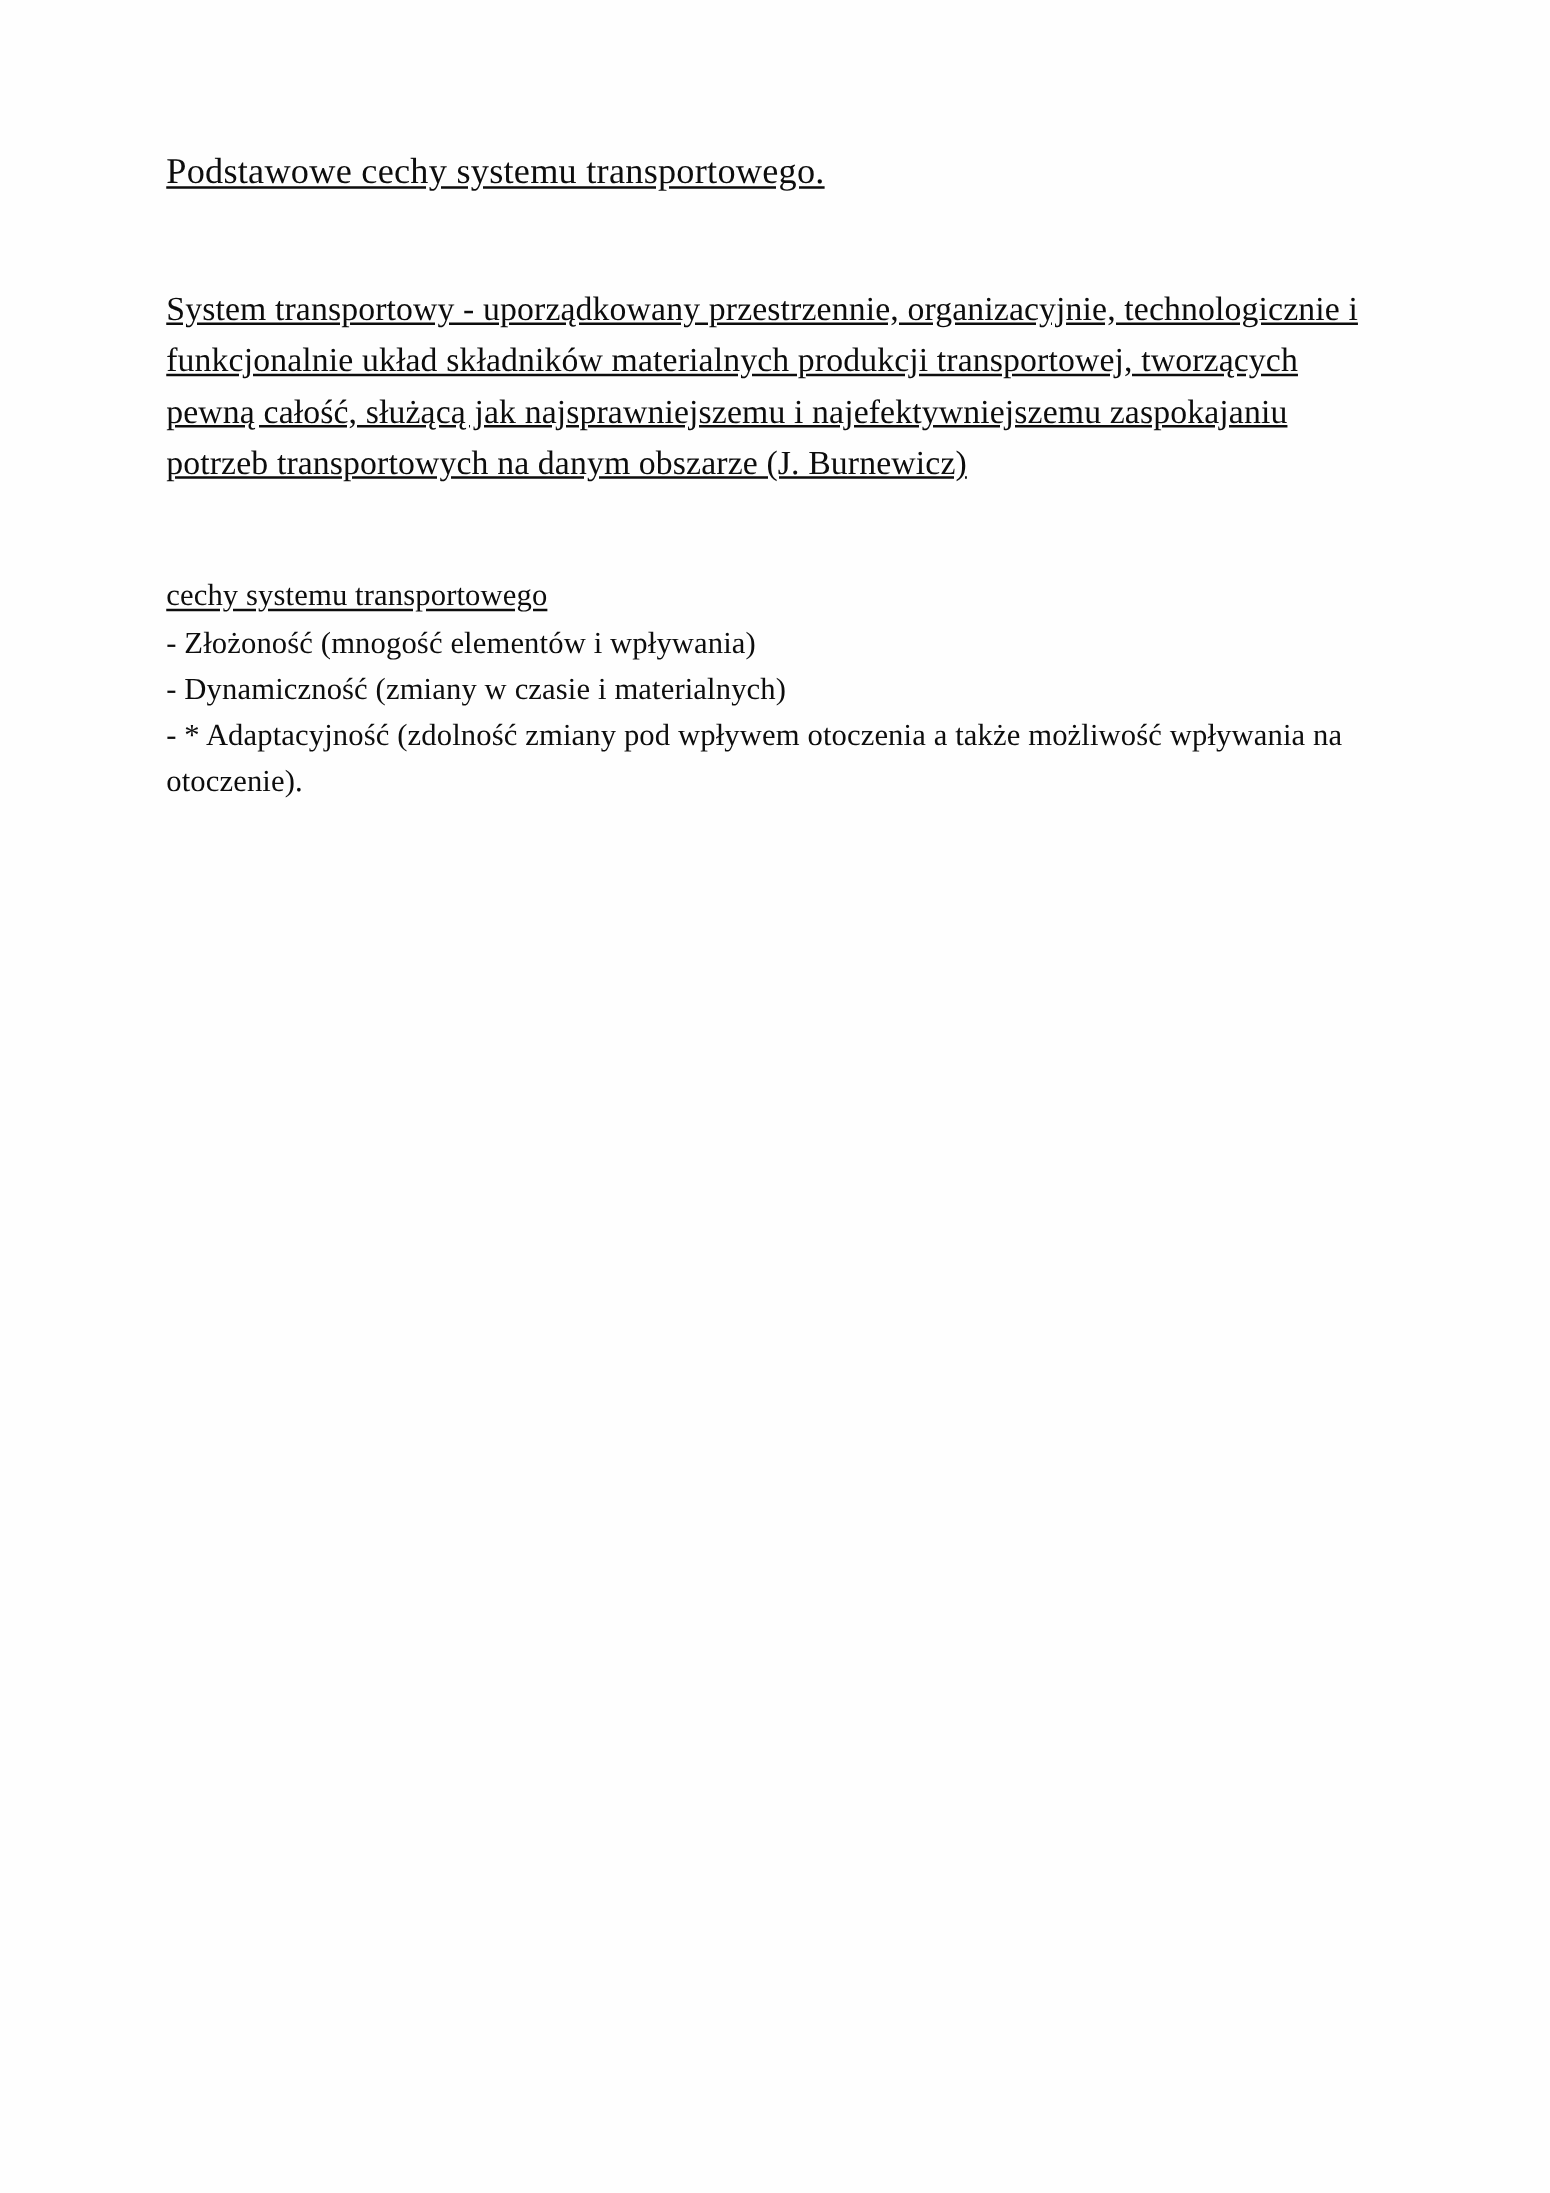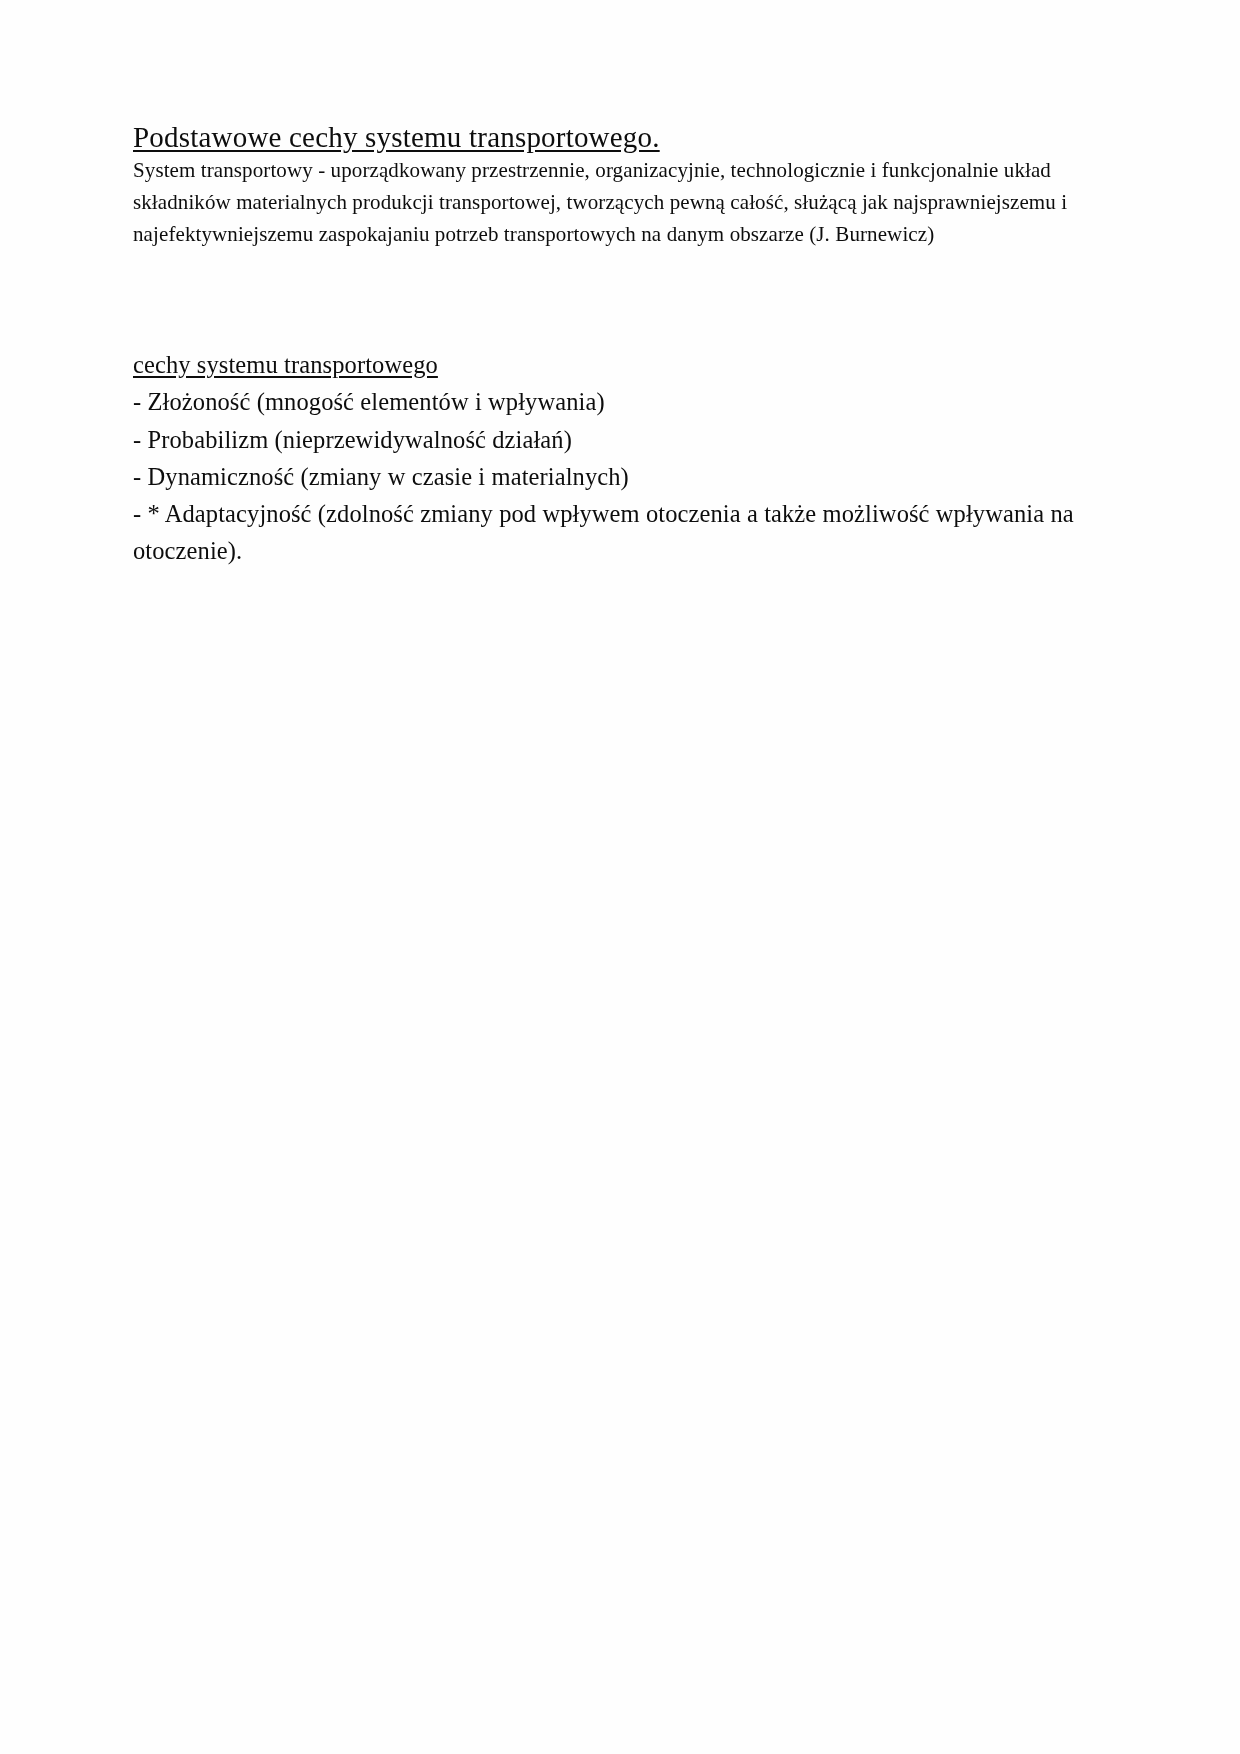--- a/index.html
+++ b/index.html
@@ -34,29 +34,31 @@
     font-size: 29px;
     font-weight: normal;
     text-decoration: underline;
     text-underline-offset: 3px;
     letter-spacing: 0.2px;
     margin: 0;
     padding: 0;
     line-height: 1.2;
   }
   .definition {
-    font-size: 21px;
+    margin-top: 72px;
+    font-size: 27px;
     line-height: 1.52;
     letter-spacing: 0.1px;
+    text-decoration: underline;
   }
   .definition p {
     margin: 0;
   }
   .features-block {
-    margin-top: 96px;
+    margin-top: 68px;
   }
   .features-heading {
     font-size: 24.5px;
     text-decoration: underline;
     text-underline-offset: 3px;
     line-height: 1.5;
     letter-spacing: 0.1px;
   }
   .features-list {
     list-style: none;
@@ -78,20 +80,19 @@
     <h1 class="doc-title">Podstawowe cechy systemu transportowego.</h1>
 
     <div class="definition">
       <p>System transportowy - uporządkowany przestrzennie, organizacyjnie, technologicznie i funkcjonalnie układ składników materialnych produkcji transportowej, tworzących pewną całość, służącą jak najsprawniejszemu i najefektywniejszemu zaspokajaniu potrzeb transportowych na danym obszarze (J. Burnewicz)</p>
     </div>
 
     <div class="features-block">
       <div class="features-heading">cechy systemu transportowego</div>
       <ul class="features-list">
         <li>- Złożoność (mnogość elementów i wpływania)</li>
-        <li>- Probabilizm (nieprzewidywalność działań)</li>
         <li>- Dynamiczność (zmiany w czasie i materialnych)</li>
         <li>- * Adaptacyjność (zdolność zmiany pod wpływem otoczenia a także możliwość wpływania na otoczenie).</li>
       </ul>
     </div>
 
   </div>
 </div>
 
 </body></html>

